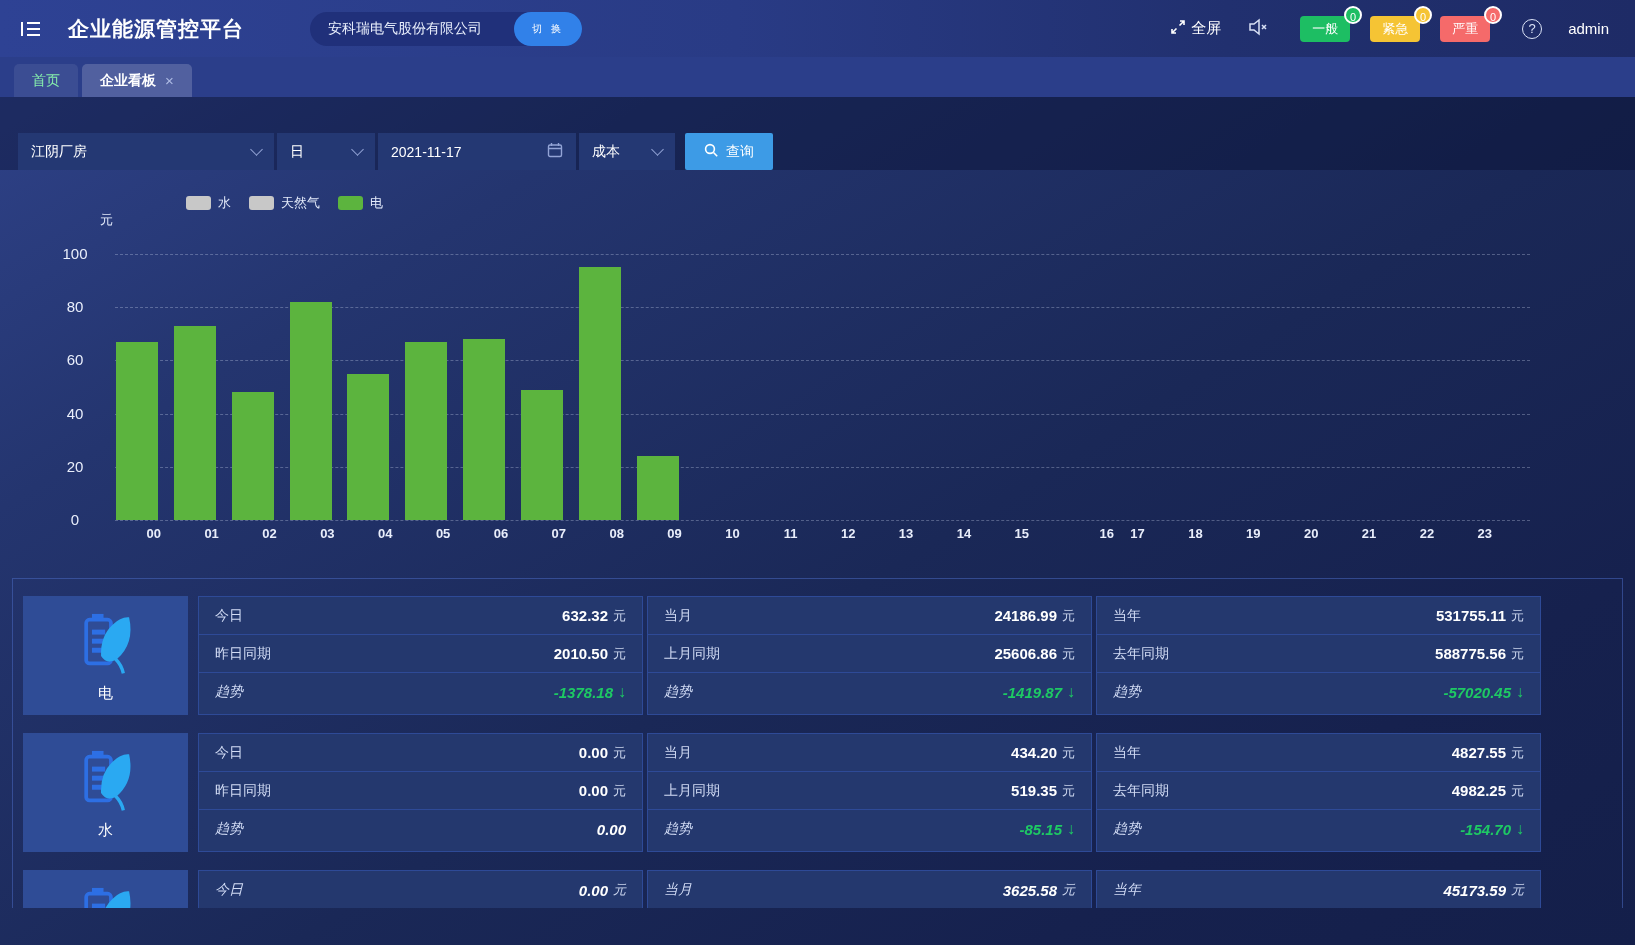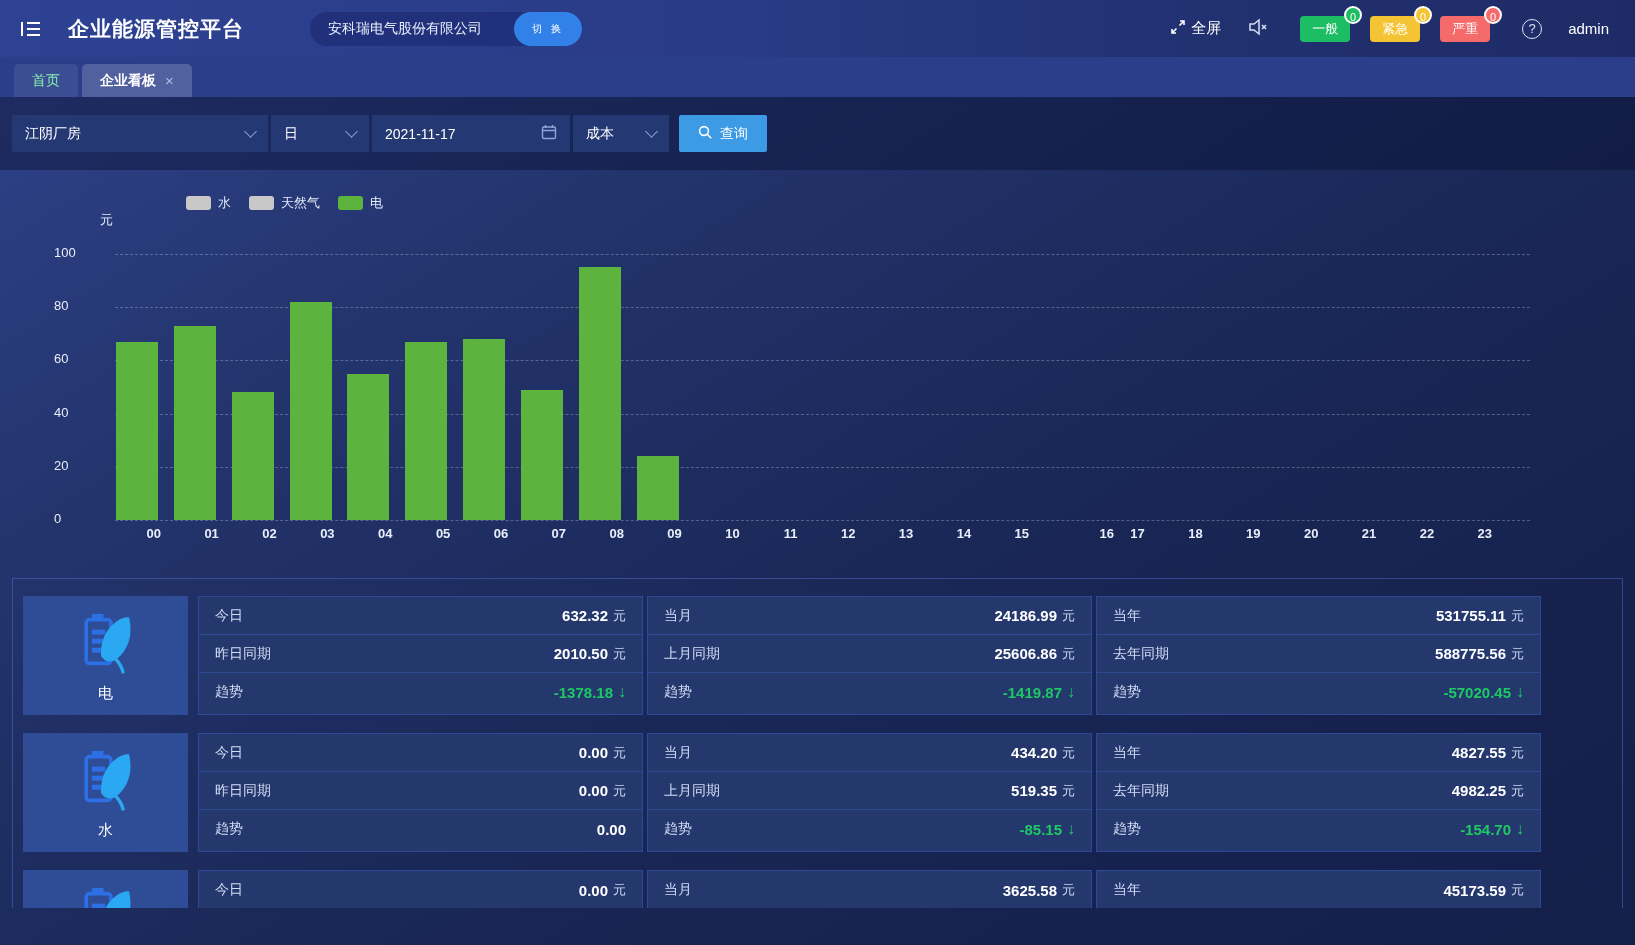--- a/index.html
+++ b/index.html
@@ -34,54 +34,54 @@
   .tab { height:33px; padding:0 18px; display:flex; align-items:center; gap:9px;
     background:rgba(255,255,255,.08); border-radius:5px 5px 0 0; color:#86efac; font-size:14px; cursor:pointer; }
   .tab.active { background:rgba(255,255,255,.18); font-weight:bold; color:#fff; }
   .tab .close { font-size:15px; color:#aebbe4; font-weight:normal; cursor:pointer; }
 
   
   .content { height:848px; position:relative;
     background:linear-gradient(148deg,#2e4187 0%,#24356f 22%,#1a2857 55%,#16214e 80%,#141f4a 100%); }
 
   
-  .filterbar { height:73px; display:flex; align-items:center; padding:0 12px; gap:3px;
+  .filterbar { height:73px; display:flex; align-items:flex-end; padding:0 18px; gap:3px;
     background:rgba(8,15,48,.42); }
   .sel { height:37px; background:#243873; display:flex; align-items:center;
     justify-content:space-between; padding:0 13px; font-size:14px; color:#fff; cursor:pointer; }
   .w-site{ width:256px; } .w-period{ width:98px; } .w-date{ width:198px; } .w-metric{ width:96px; }
   .chev { width:9px; height:9px; border-right:1.5px solid #93a4d6; border-bottom:1.5px solid #93a4d6;
     transform:rotate(45deg); margin-top:-5px; }
   .query-btn { height:37px; width:88px; margin-left:7px; background:#3d9be6; border:none; border-radius:2px;
     color:#fff; font-size:14px; display:flex; align-items:center; justify-content:center; gap:7px; cursor:pointer; }
 
   
   .chart-area { position:relative; height:390px; }
   .legend { position:absolute; left:186px; top:24px; display:flex; gap:18px; }
   .legend-item { display:flex; align-items:center; gap:7px; cursor:pointer; }
   .legend-marker { width:25px; height:14px; border-radius:3px; }
   .legend-label { font-size:13px; color:#e3eafa; }
   .ylabel { position:absolute; left:100px; top:41px; font-size:13px; color:#e3eafa; }
   .gridline { position:absolute; height:0; border-top:1px dashed rgba(214,224,248,.30); }
-  .ytick { position:absolute; left:54px; width:54px; text-align:left; font-size:13px; color:#e9eefb; }
+  .ytick { position:absolute; left:48px; width:54px; text-align:center; font-size:15px; color:#e9eefb; }
   .xtick { position:absolute; top:356px; width:48px; text-align:right; font-size:13px; font-weight:bold; color:#e9eefb; }
   .bar { position:absolute; width:42px; background:#5cb43e; }
 
   
   .cards-panel { margin:18px 12px 0; height:330px; border:1px solid rgba(73,104,192,.55);
     border-bottom:none; padding:17px 0 0 10px; overflow:hidden; }
   .card { display:flex; gap:10px; margin-bottom:18px; height:119px; }
   .tile { width:165px; background:#2f4c96; display:flex; flex-direction:column;
     align-items:center; justify-content:center; gap:5px; }
   .tile-label { font-size:15px; color:#fff; height:18px; }
   .card-table { width:1343px; display:grid; grid-template-columns:1fr 1fr 1fr; column-gap:4px; }
   .tcol { border:1px solid #2e4a97; background:#24386e; display:flex; flex-direction:column; }
   .tcell { height:38px; display:flex; align-items:center; justify-content:space-between;
     padding:0 16px; border-bottom:1px solid #2e4a97; }
-  .tcell:last-child { border-bottom:none; }
+  .tcell:last-child { border-bottom:none;font-style:italic; }
   .cell-label { font-size:14px; color:#d2dcf5; }
   .cell-right { display:flex; align-items:center; }
   .cell-value { font-size:15px; font-weight:bold; color:#fff; }
   .cell-value.down { color:#1ec964; }
   .cell-unit { font-size:13px; color:#ccd6ee; margin-left:5px; }
   .trend-arrow { color:#1ec964; font-weight:bold; font-size:16px; margin-left:5px; }
 </style>
 </head>
 <body>
 

